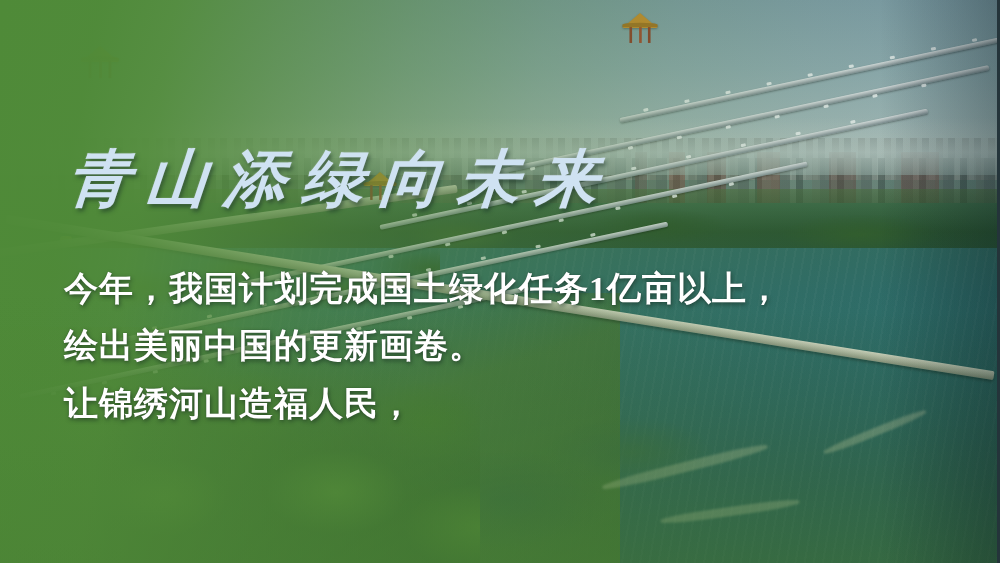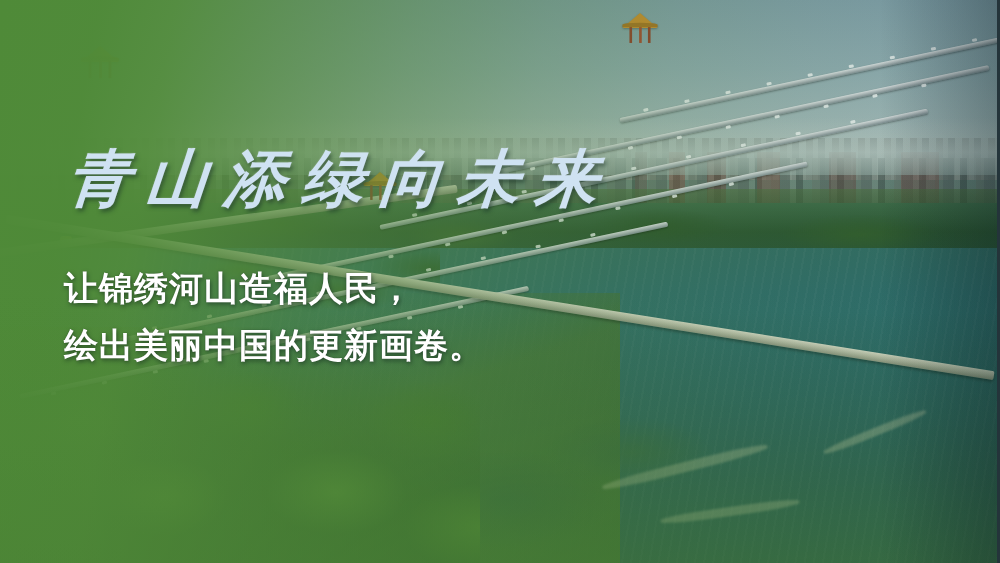--- a/index.html
+++ b/index.html
@@ -416,18 +416,19 @@
     </div>
   </div>
 
   <div class="layer green-wash"></div>
   <div class="layer green-wash-bottom"></div>
   <div class="layer vignette-right"></div>
 
   <div class="title">青山添绿向未来</div>
 
   <div class="body-copy">
+    <p>今年，我国计划完成国土绿化任务1亿亩以上，</p>
+    <p>绘出美丽中国的更新画卷。</p>
     <p>让锦绣河山造福人民，</p>
-    <p>绘出美丽中国的更新画卷。</p>
   </div>
 
   <div class="edge-frame"></div>
 </div>
 
 </body></html>

